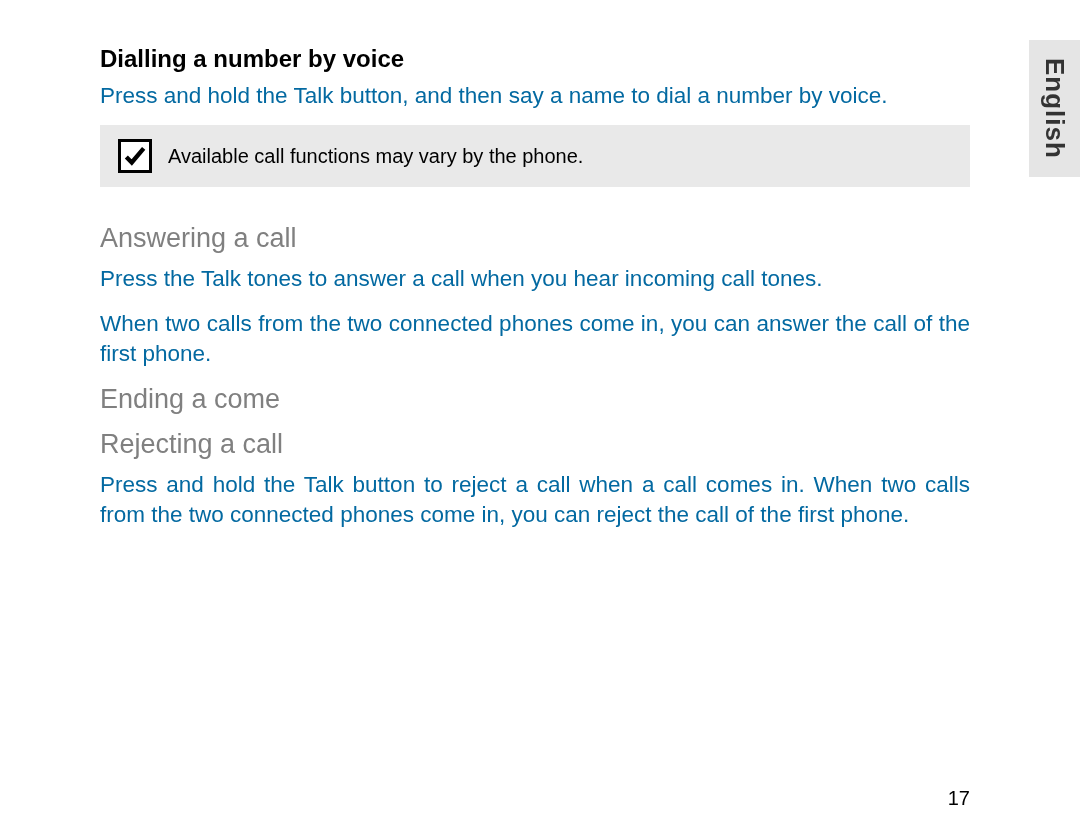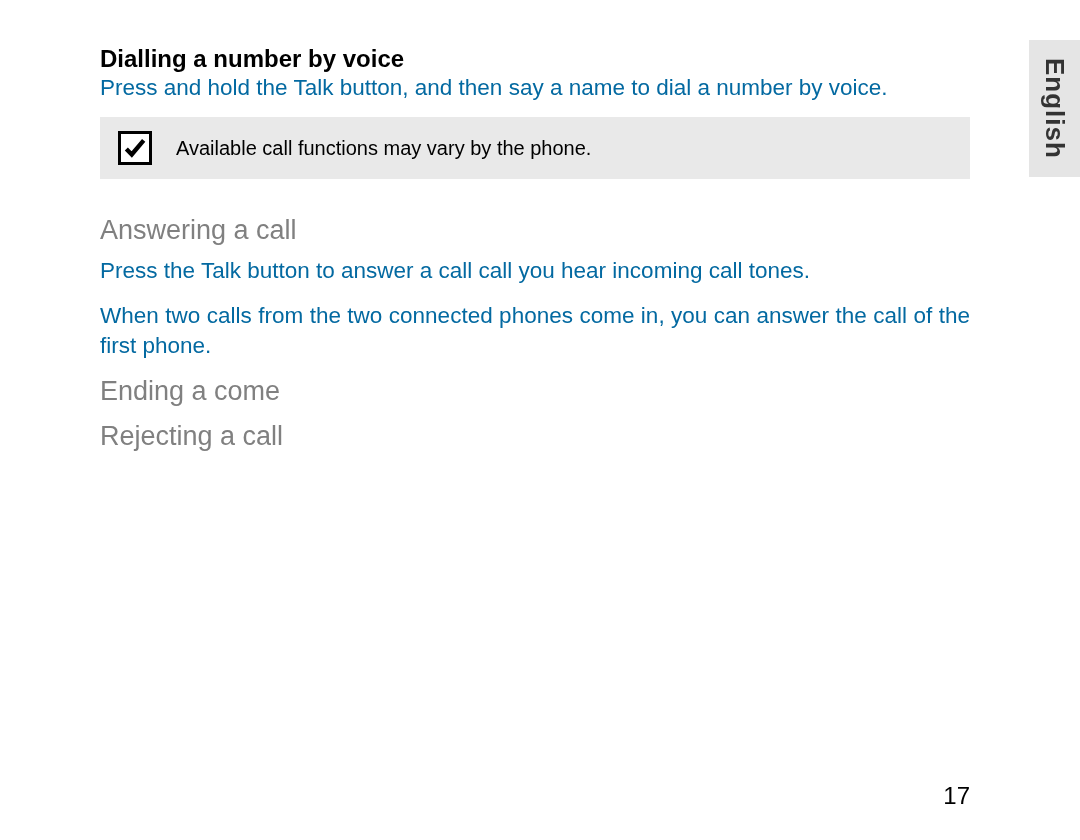--- a/index.html
+++ b/index.html
@@ -25,34 +25,34 @@
       text-orientation: mixed;
       font-size: 26px;
       font-weight: bold;
       color: #333333;
       letter-spacing: 1px;
     }
     .sub-heading {
       font-size: 24px;
       font-weight: bold;
       color: #000000;
-      margin-bottom: 0;
+      margin-bottom: 8px;
     }
     .body-text {
       font-size: 22.5px;
       color: #0369a1;
       line-height: 1.35;
       margin-bottom: 14px;
       text-align: justify;
     }
     .note-box {
       background: #e9e9e9;
       display: flex;
       align-items: center;
-      gap: 24px;
+      gap: 16px;
       padding: 14px 18px;
       margin-top: 8px;
       margin-bottom: 36px;
     }
     .note-icon {
       width: 34px;
       height: 34px;
       border: 3px solid #000000;
       background: #ffffff;
       display: flex;
@@ -72,21 +72,21 @@
       font-size: 27px;
       font-weight: normal;
       color: #808080;
       margin-top: 14px;
       margin-bottom: 10px;
     }
     .page-number {
       position: absolute;
       bottom: 30px;
       right: 110px;
-      font-size: 24px;
+      font-size: 20px;
       color: #000000;
       margin-left: 32px;
     }
     .content-area {
       padding-right: 10px;
     }
   </style>
 </head>
 <body>
 
@@ -101,23 +101,24 @@
     <div class="note-box">
       <div class="note-icon">
         <svg viewBox="0 0 24 24" fill="none" stroke="#000000" stroke-width="4">
           <polyline points="4,13 9,18 20,5"></polyline>
         </svg>
       </div>
       <div class="note-text">Available call functions may vary by the phone.</div>
     </div>
 
     <div class="section-heading">Answering a call</div>
-    <div class="body-text">Press the Talk button to answer a call call you hear incoming call tones.</div>
+    <div class="body-text">Press the Talk tones to answer a call when you hear incoming call tones.</div>
     <div class="body-text">When two calls from the two connected phones come in, you can answer the call of the first phone.</div>
 
     <div class="section-heading">Ending a come</div>
 
     <div class="section-heading">Rejecting a call</div>
+    <div class="body-text">Press and hold the Talk button to reject a call when a call comes in. When two calls from the two connected phones come in, you can reject the call of the first phone.</div>
 
   </div>
 </div>
 
 <div class="page-number">17</div>
 
 </body></html>

